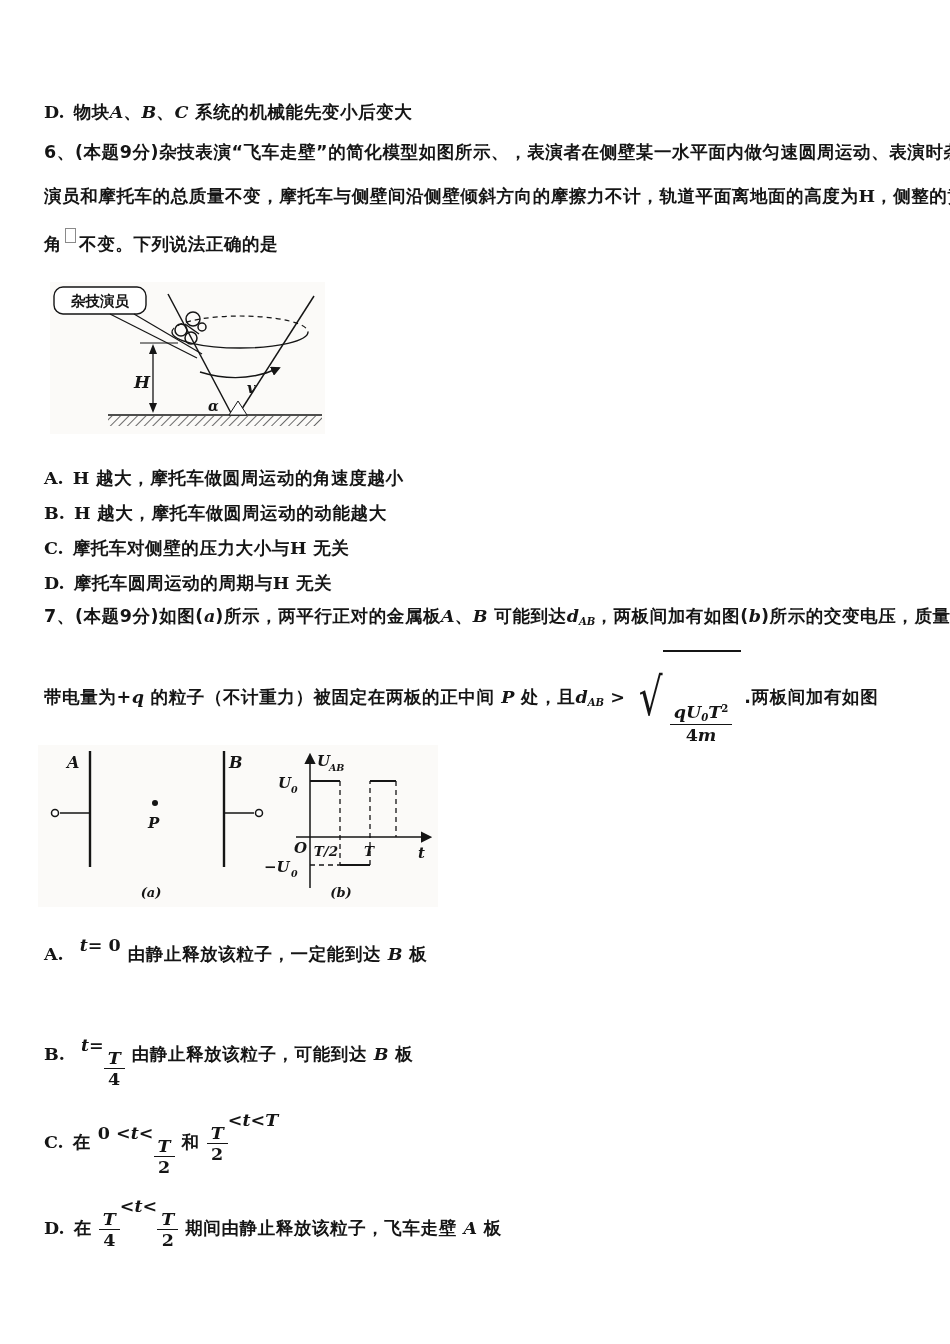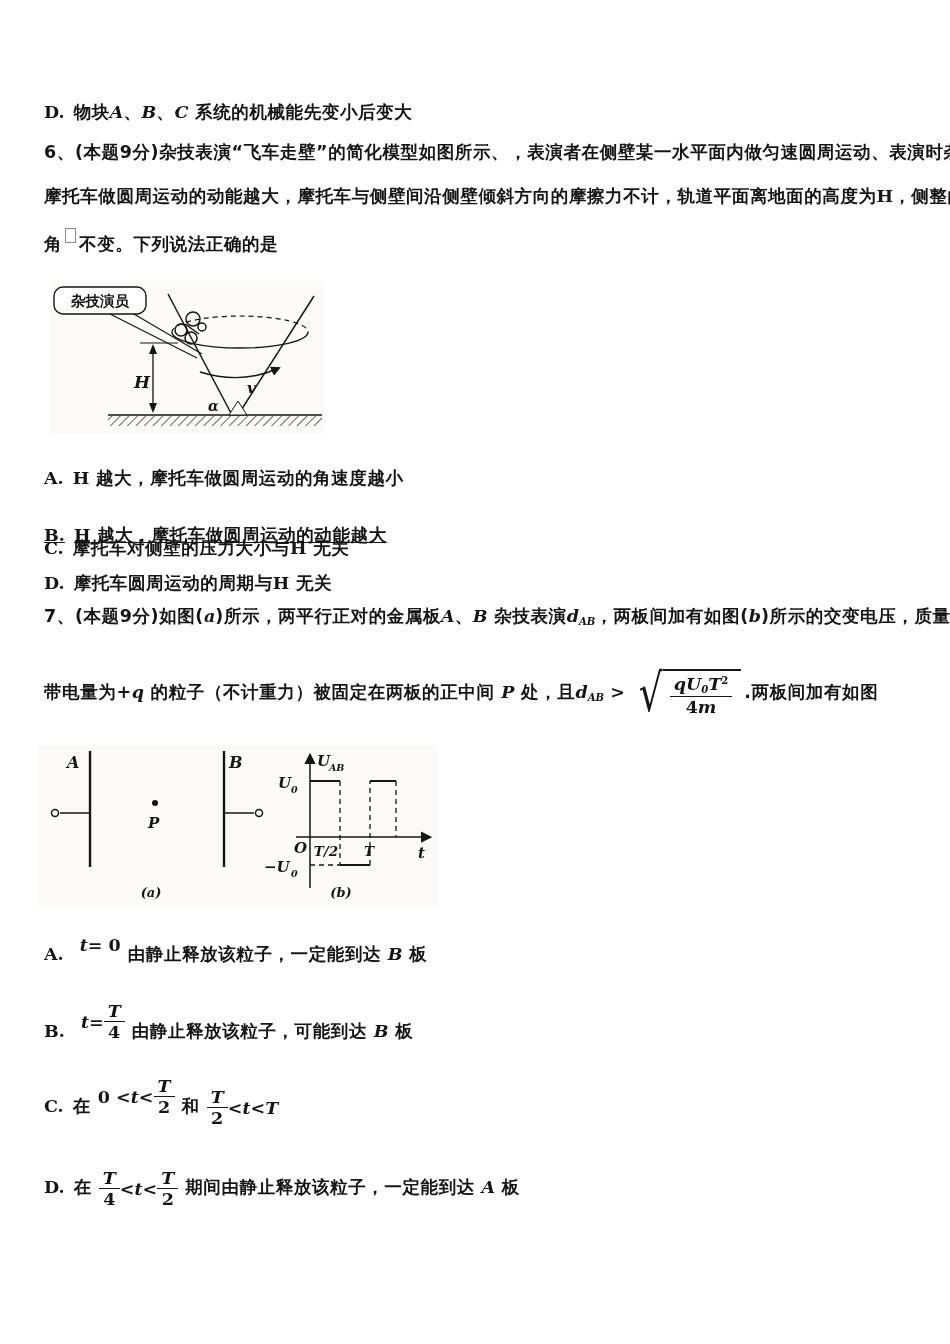--- a/index.html
+++ b/index.html
@@ -10,21 +10,21 @@
   .opt-letter{font-family:"DejaVu Serif","Liberation Serif",serif;font-weight:bold;
               font-style:normal;letter-spacing:0;margin-right:9px;}
   .rn-i{font-family:"DejaVu Serif","Liberation Serif",serif;font-style:italic;font-weight:600;letter-spacing:0;}
   .rn-b{font-family:"DejaVu Serif","Liberation Serif",serif;font-weight:bold;letter-spacing:0;}
   .rn-r{font-family:"DejaVu Serif","Liberation Serif",serif;letter-spacing:0;}
   .rn-sub{font-family:"DejaVu Serif","Liberation Serif",serif;font-style:italic;
           font-size:0.58em;vertical-align:-0.3em;letter-spacing:0;}
   .rn-sup{font-family:"DejaVu Serif","Liberation Serif",serif;font-size:0.58em;
           vertical-align:0.55em;letter-spacing:0;}
   .frac{display:inline-flex;flex-direction:column;align-items:center;vertical-align:middle;
-        line-height:1.05;font-family:"DejaVu Serif","Liberation Serif",serif;letter-spacing:0;}
+        line-height:1.05;font-family:"DejaVu Serif","Liberation Serif",serif;letter-spacing:0;margin-top:47px;}
   .frac .num{border-bottom:1.4px solid #151515;padding:0 4px 1px;}
   .frac .den{padding-top:1px;}
   .sqrt{display:inline-flex;align-items:center;vertical-align:middle;margin:0 3px;}
   .sqrt .rad{font-size:52px;line-height:0.85;font-weight:normal;margin-right:-5px;
              font-family:"DejaVu Sans",sans-serif;transform:scaleX(0.72);}
   .sqrt .radicand{border-top:2px solid #151515;padding:4px 9px 1px 7px;
                   display:inline-flex;align-items:center;}
   .fm{display:inline-flex;align-items:center;position:relative;top:-9px;margin:0 7px;
       font-family:"DejaVu Serif","Liberation Serif",serif;font-weight:600;letter-spacing:0;}
   .glyph-box{display:inline-block;width:9px;height:13px;border:1px solid #8a8a8a;
@@ -37,21 +37,21 @@
 </head>
 <body>
 
 <div class="page">
 
   <div class="tline" style="top:100px;">
     <span class="opt-letter">D.</span><span><span>物块</span><span class="rn-i">A</span><span>、</span><span class="rn-i">B</span><span>、</span><span class="rn-i">C</span><span> 系统的机械能先变小后变大</span></span>
   </div>
 
   <div class="tline" style="top:140px;"><span>6、(本题9分)杂技表演“飞车走壁”的简化模型如图所示、，表演者在侧壁某一水平面内做匀速圆周运动、表演时杂技</span></div>
-  <div class="tline" style="top:184px;"><span>摩托车做圆周运动的动能越大，摩托车与侧壁间沿侧壁倾斜方向的摩擦力不计，轨道平面离地面的高度为</span><span class="rn-b">H</span><span>，侧整的黄</span></div>
+  <div class="tline" style="top:184px;"><span>演员和摩托车的总质量不变，摩托车与侧壁间沿侧壁倾斜方向的摩擦力不计，轨道平面离地面的高度为</span><span class="rn-b">H</span><span>，侧整的黄</span></div>
   <div class="tline" style="top:228px;text-align:right;"><span>角</span><span class="glyph-box"></span><span>不变。下列说法正确的是</span></div>
 
   <div class="fig" style="left:50px;top:282px;width:275px;height:152px;">
     <svg width="275" height="152" viewBox="0 0 275 152">
       <defs>
         <pattern id="hatch6" width="6" height="10" patternUnits="userSpaceOnUse" patternTransform="rotate(45)">
           <line x1="0" y1="0" x2="0" y2="10" stroke="#444" stroke-width="1.6"></line>
         </pattern>
         <marker id="m-arr6" viewBox="0 0 10 10" refX="8" refY="5" markerWidth="7" markerHeight="7" orient="auto">
           <path d="M0,0 L10,5 L0,10 z" fill="#151515"></path>
@@ -90,31 +90,31 @@
       <rect x="4" y="5" width="92" height="27" rx="9" fill="#ffffff" stroke="#151515" stroke-width="1.4"></rect>
       <line x1="60" y1="32" x2="147" y2="76" stroke="#151515" stroke-width="1.2"></line>
       <line x1="84" y1="32" x2="152" y2="72" stroke="#151515" stroke-width="1.2"></line>
       <text x="50" y="24" font-size="14.5" text-anchor="middle" class="svg-cjk">杂技演员</text>
     </svg>
   </div>
 
   <div class="tline" style="top:466px;">
     <span class="opt-letter">A.</span><span><span class="rn-b">H</span><span> 越大，摩托车做圆周运动的角速度越小</span></span>
   </div>
-  <div class="tline" style="top:523px;text-decoration:underline;">
+  <div class="tline" style="top:501px;">
     <span class="opt-letter">B.</span><span><span class="rn-b">H</span><span> 越大，摩托车做圆周运动的动能越大</span></span>
   </div>
   <div class="tline" style="top:571px;">
     <span class="opt-letter">D.</span><span><span>摩托车圆周运动的周期与</span><span class="rn-b">H</span><span> 无关</span></span>
   </div>
   <div class="tline" style="top:536px;">
     <span class="opt-letter">C.</span><span><span>摩托车对侧壁的压力大小与</span><span class="rn-b">H</span><span> 无关</span></span>
   </div>
 
-  <div class="tline" style="top:604px;"><span>7、(本题9分)如图(</span><span class="rn-i">a</span><span>)所示，两平行正对的金属板</span><span class="rn-i">A</span><span>、</span><span class="rn-i">B</span><span> 杂技表演</span><span class="rn-i">d</span><span class="rn-sub">AB</span><span>，两板间加有如图(</span><span class="rn-i">b</span><span>)所示的交变电压，质量为</span></div>
+  <div class="tline" style="top:604px;"><span>7、(本题9分)如图(</span><span class="rn-i">a</span><span>)所示，两平行正对的金属板</span><span class="rn-i">A</span><span>、</span><span class="rn-i">B</span><span> 可能到达</span><span class="rn-i">d</span><span class="rn-sub">AB</span><span>，两板间加有如图(</span><span class="rn-i">b</span><span>)所示的交变电压，质量为</span></div>
   <div class="tline" style="top:650px;line-height:84px;"><span>带电量为+</span><span class="rn-i">q</span><span> 的粒子（不计重力）被固定在两板的正中间 </span><span class="rn-i">P</span><span> 处，且</span><span class="rn-i">d</span><span class="rn-sub">AB</span><span class="rn-r"> &gt; </span><span class="sqrt">
         <span class="rad">√</span>
         <span class="radicand">
           <span class="frac">
             <span class="num"><span class="rn-i">q</span><span class="rn-i">U</span><span class="rn-sub">0</span><span class="rn-i">T</span><span class="rn-sup">2</span></span>
             <span class="den"><span class="rn-r">4</span><span class="rn-i">m</span></span>
           </span>
         </span>
       </span><span>.两板间加有如图</span></div>
 
@@ -211,16 +211,16 @@
             <span class="num"><span class="rn-i">T</span></span>
             <span class="den"><span class="rn-r">4</span></span>
           </span>
           <span class="rn-r"> &lt; </span>
           <span class="rn-i">t</span>
           <span class="rn-r"> &lt; </span>
           <span class="frac">
             <span class="num"><span class="rn-i">T</span></span>
             <span class="den"><span class="rn-r">2</span></span>
           </span>
-        </span><span>期间由静止释放该粒子，一定能到达 </span><span class="rn-i">A</span><span> 板</span></span>
+        </span><span>期间由静止释放该粒子，飞车走壁 </span><span class="rn-i">A</span><span> 板</span></span>
   </div>
 
 </div>
 
 </body></html>

